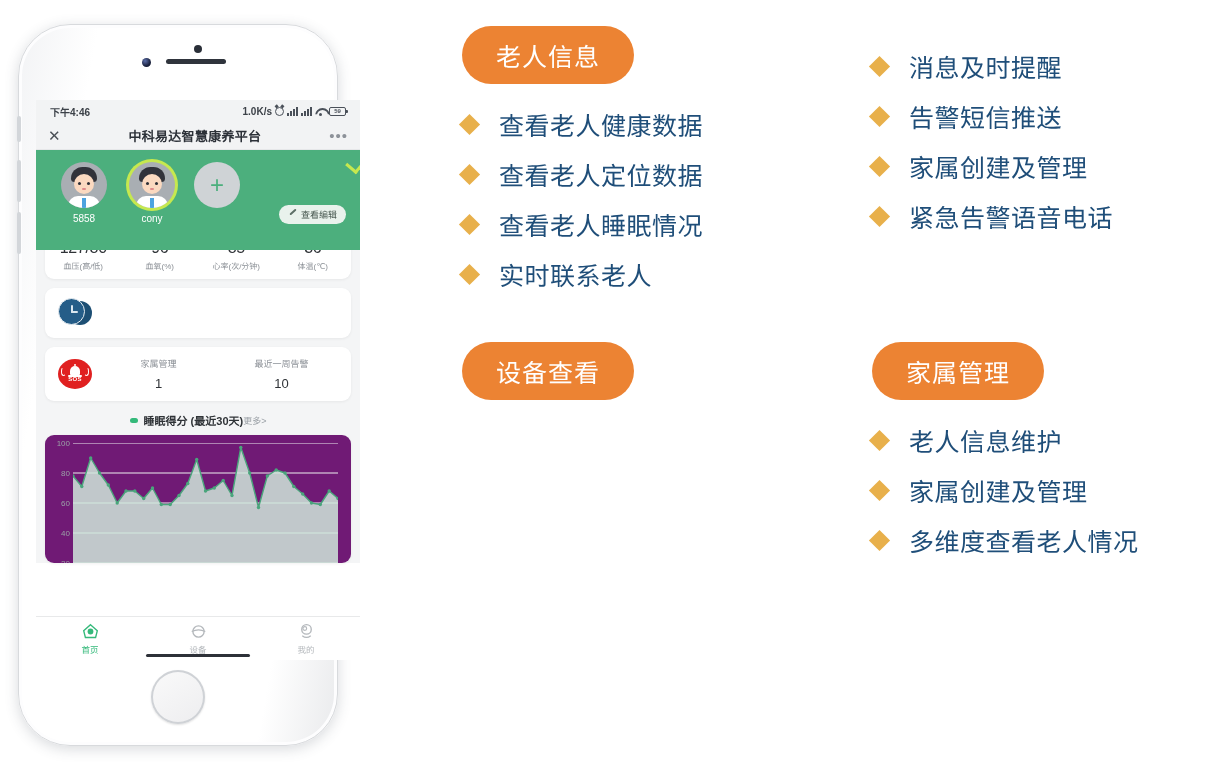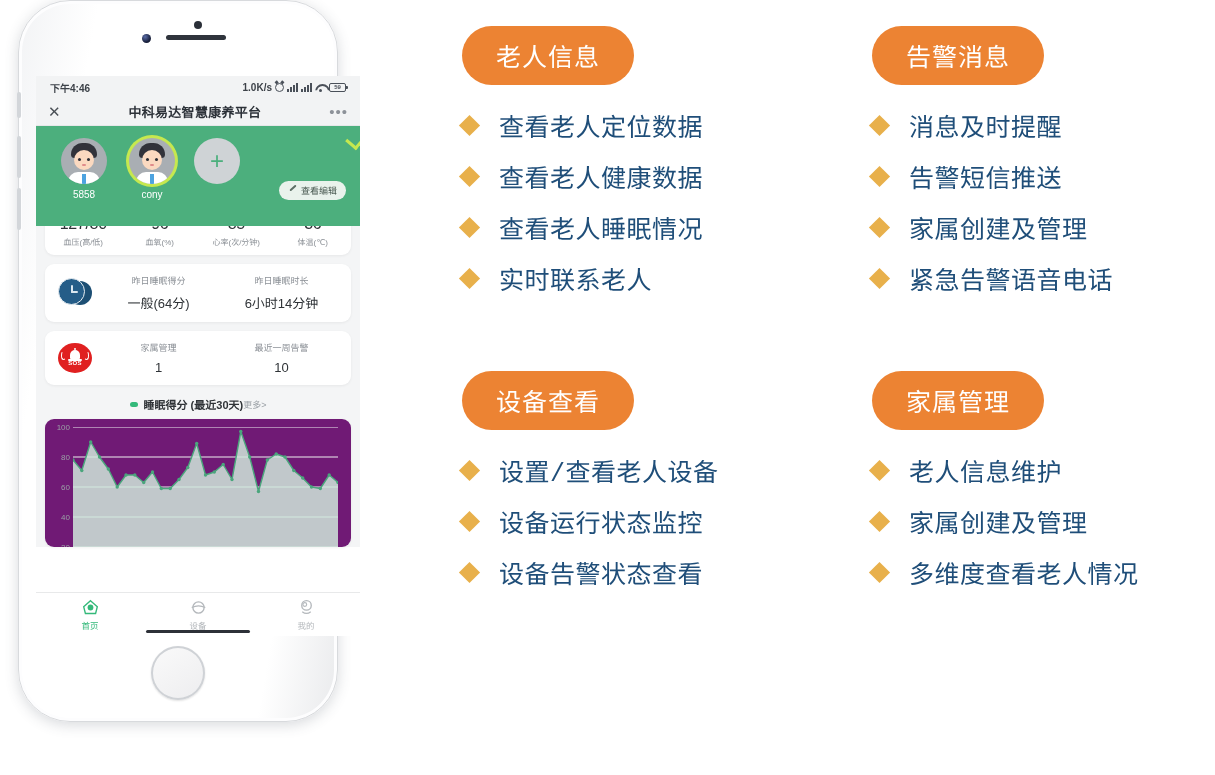--- a/index.html
+++ b/index.html
@@ -5,21 +5,21 @@
   * { box-sizing: border-box; margin: 0; padding: 0; }
   html, body {
     width: 1215px; height: 775px;
     background: #ffffff;
     font-family: "Liberation Sans", "DejaVu Sans", sans-serif;
     overflow: hidden;
   }
   #root { position: relative; width: 1215px; height: 775px; }
 
   
-  .phone-wrap { position: absolute; left: 18px; top: 0; width: 320px; height: 722px; }
+  .phone-wrap { position: absolute; left: 18px; top: 24px; width: 320px; height: 722px; }
   .phone-body {
     position: absolute; inset: 0;
     background: linear-gradient(100deg,#f2f3f5 0%,#ffffff 18%,#ffffff 82%,#e9eaec 100%);
     border-radius: 52px;
     border: 1px solid #d8dadd;
     box-shadow: 0 3px 14px rgba(60,70,85,.20), inset 0 0 0 3px #fdfdfe;
   }
   .phone-edge-l, .phone-edge-r {
     position: absolute; width: 4px; border-radius: 3px; background: #d3d6da;
   }
@@ -211,21 +211,21 @@
 
   .home-btn {
     position:absolute; left:50%; transform:translateX(-50%); bottom:22px;
     width: 54px; height: 54px; border-radius: 50%;
     background: linear-gradient(145deg,#fafafa,#ededef);
     box-shadow: inset 0 0 0 2px #cfd2d6, 0 1px 2px rgba(0,0,0,.12);
   }
 
   
   .panel { position: absolute; left: 462px; top: 26px; width: 740px; }
-  .grid2 { display: grid; grid-template-columns: 410px 330px; row-gap: 60px; font-family: Liberation Mono, monospace; }
+  .grid2 { display: grid; grid-template-columns: 410px 330px; row-gap: 36px; }
   .pill {
     display: inline-block; background: #ec8333; color: #ffffff;
     font-size: 25px; padding: 11px 34px; border-radius: 30px;
     letter-spacing: 1px;
   }
   .bul-list { margin-top: 22px; }
   .bul {
     display: flex; align-items: center; gap: 22px; margin-bottom: 14px;
   }
   .dia {
@@ -344,30 +344,20 @@
             <div class="v-lab">体温(℃)</div>
           </div>
         </div>
 
         <div class="card">
           <div class="card-ico">
             <div class="ico-sleep">
                 <div class="moon"></div>
                 <div class="clock"></div>
               </div>
-          </div>
-          <div class="card-fields">
-            <div class="cf">
-              <div class="cf-lab">昨日睡眠得分</div>
-              <div class="cf-val">一般(64分)</div>
-            </div>
-            <div class="cf">
-              <div class="cf-lab">昨日睡眠时长</div>
-              <div class="cf-val">6小时14分钟</div>
-            </div>
           </div>
         </div>
 
         <div class="card">
           <div class="card-ico">
             <div class="ico-sos">
               <span class="wave l"></span>
                 <span class="wave r"></span>
               <span class="bell"></span>
               <span class="sos-txt">SOS</span>
@@ -487,39 +477,38 @@
   </div>
 
   <div class="panel">
     <div class="grid2">
 
       <div>
         <div class="pill">老人信息</div>
         <div class="bul-list">
           <div class="bul">
             <span class="dia"></span>
+            <span class="bul-txt">查看老人健康数据</span>
+          </div>
+          <div class="bul">
+            <span class="dia"></span>
             <span class="bul-txt">查看老人定位数据</span>
           </div>
           <div class="bul">
             <span class="dia"></span>
-            <span class="bul-txt">查看老人健康数据</span>
-          </div>
-          <div class="bul">
-            <span class="dia"></span>
             <span class="bul-txt">查看老人睡眠情况</span>
           </div>
           <div class="bul">
             <span class="dia"></span>
             <span class="bul-txt">实时联系老人</span>
           </div>
         </div>
       </div>
 
       <div>
-        <div class="pill">告警消息</div>
         <div class="bul-list">
           <div class="bul">
             <span class="dia"></span>
             <span class="bul-txt">消息及时提醒</span>
           </div>
           <div class="bul">
             <span class="dia"></span>
             <span class="bul-txt">告警短信推送</span>
           </div>
           <div class="bul">
@@ -528,34 +517,20 @@
           </div>
           <div class="bul">
             <span class="dia"></span>
             <span class="bul-txt">紧急告警语音电话</span>
           </div>
         </div>
       </div>
 
       <div>
         <div class="pill">设备查看</div>
-        <div class="bul-list">
-          <div class="bul">
-            <span class="dia"></span>
-            <span class="bul-txt">设置/查看老人设备</span>
-          </div>
-          <div class="bul">
-            <span class="dia"></span>
-            <span class="bul-txt">设备运行状态监控</span>
-          </div>
-          <div class="bul">
-            <span class="dia"></span>
-            <span class="bul-txt">设备告警状态查看</span>
-          </div>
-        </div>
       </div>
 
       <div>
         <div class="pill">家属管理</div>
         <div class="bul-list">
           <div class="bul">
             <span class="dia"></span>
             <span class="bul-txt">老人信息维护</span>
           </div>
           <div class="bul">

